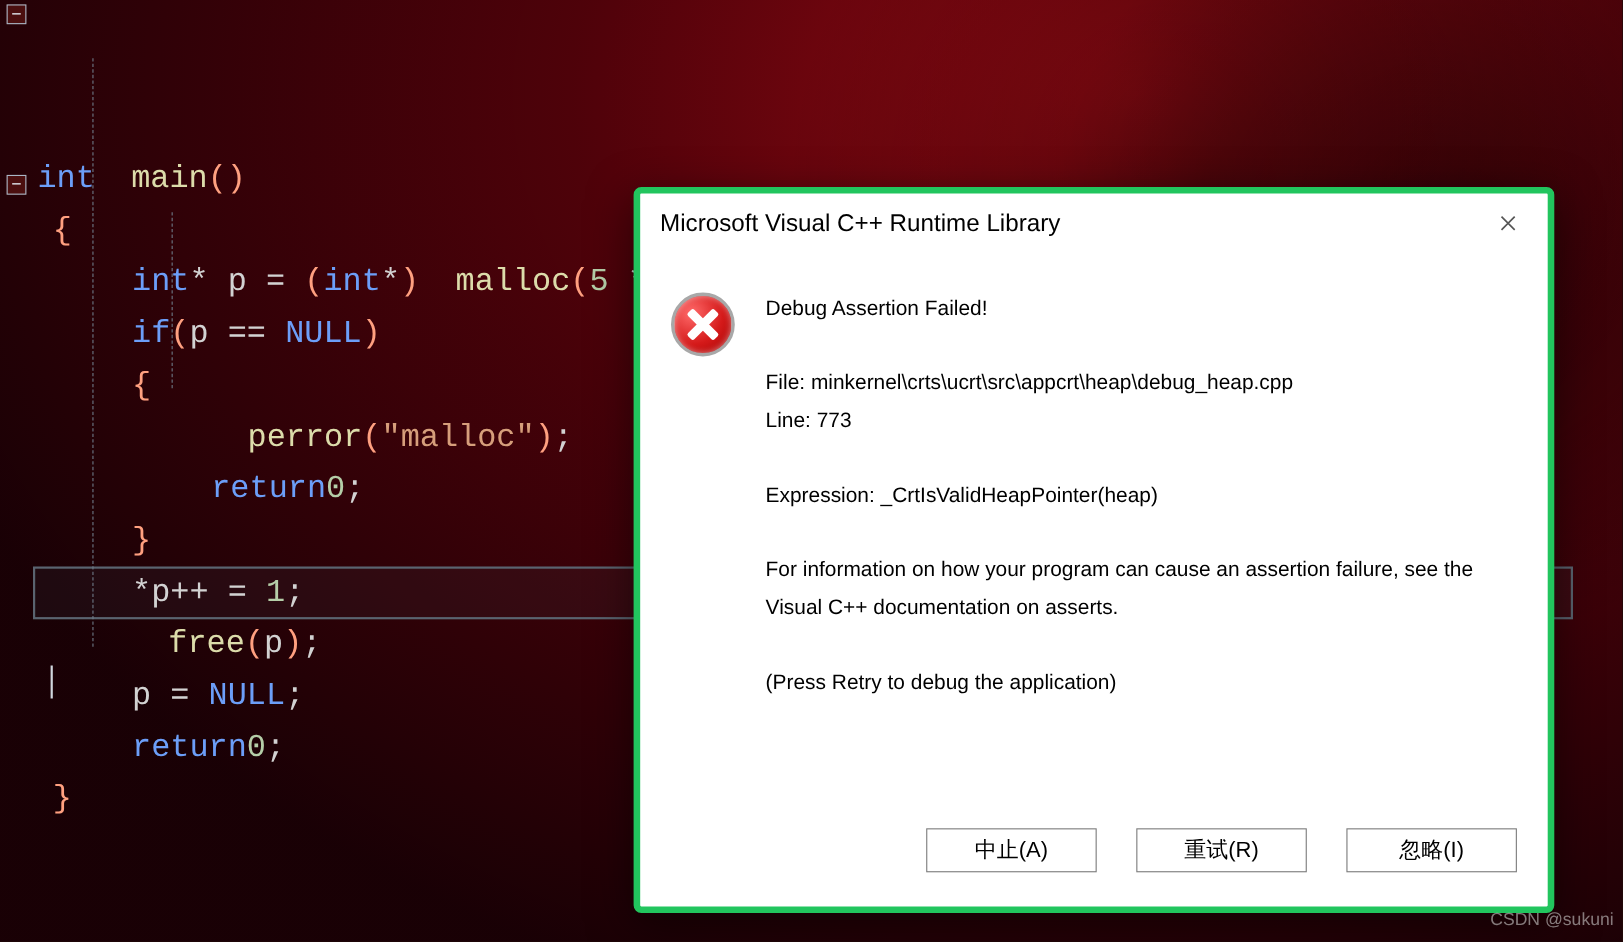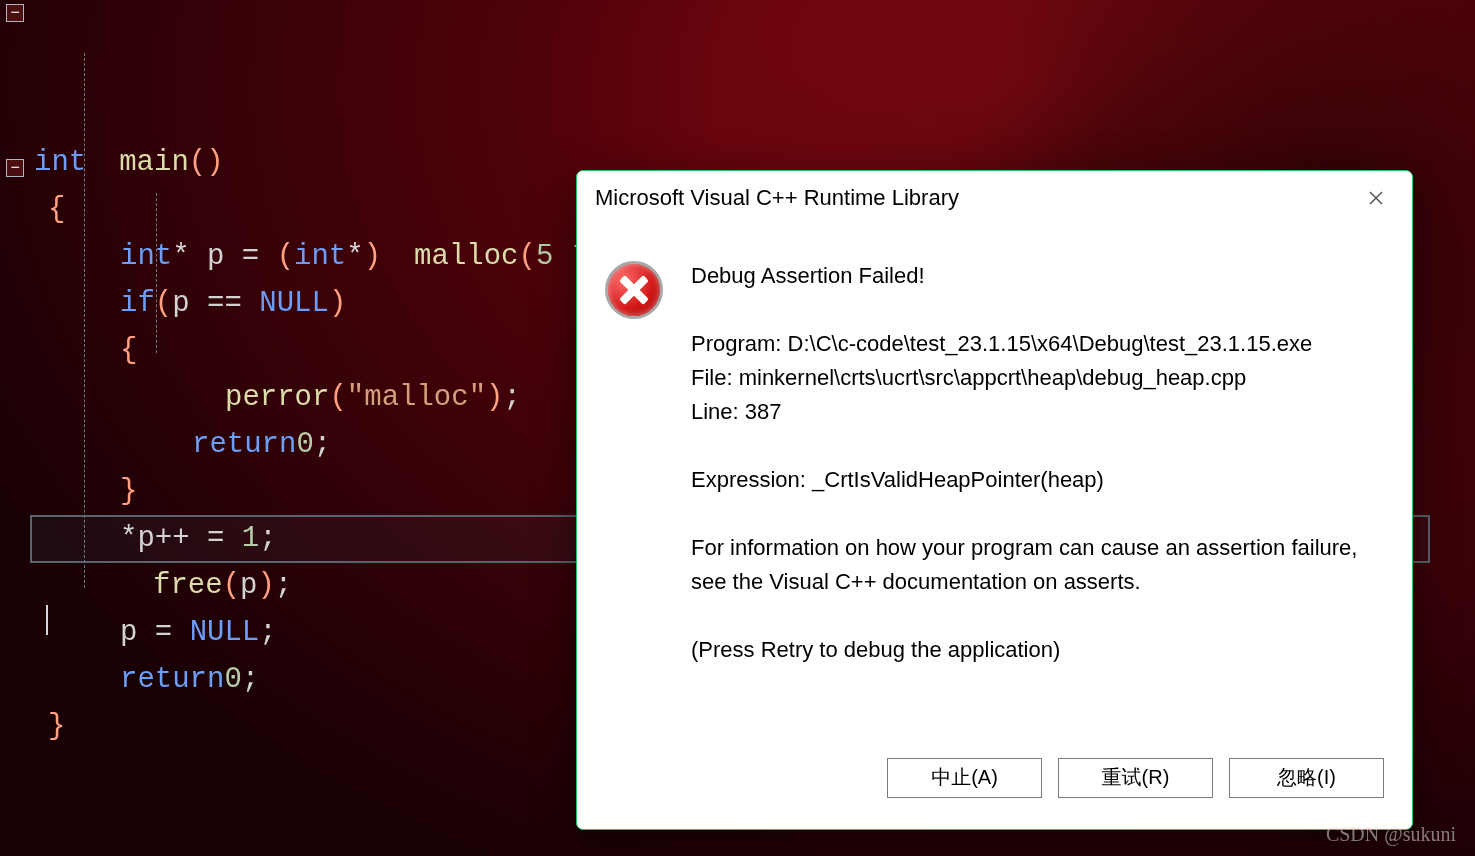--- a/index.html
+++ b/index.html
@@ -44,21 +44,21 @@
   .highlight {
     position:absolute; left:30px; width: 1400px; height:48px;
     border:2px solid #5a6470; background:rgba(60,70,80,0.15);
   }
   .caret {
     position:absolute; width:2px; height:30px; background:#d0d6de;
   }
   
   .dialog {
     position: absolute; left: 576px; top: 170px; width: 837px; height: 660px;
-    background: #ffffff; border:1px solid #22c55e; border-radius: 7px;
+    background: #ffffff; border:6px solid #22c55e; border-radius: 7px;
     box-shadow: 0 10px 40px rgba(0,0,0,0.5);
     font-family: "Segoe UI", Tahoma, sans-serif; color:#000;
     display:flex; flex-direction:column;
   }
   .dlg-titlebar {
     height:54px; display:flex; align-items:center; padding:0 18px;
     font-size:22px; border-top-left-radius:7px; border-top-right-radius:7px;
   }
   .dlg-title { flex:1; color:#000; }
   .dlg-close {
@@ -74,36 +74,36 @@
     background: radial-gradient(circle at 30% 30%, #ff6a6a 0%, #d51a1a 55%, #a00000 100%);
     border:3px solid #a8a8a8; position:relative; margin-top:2px;
     box-shadow: inset 0 0 6px rgba(255,255,255,0.5);
   }
   .error-circle::before, .error-circle::after{
     content:""; position:absolute; left:50%; top:50%; width:34px; height:8px;
     background:#fff; border-radius:2px;
   }
   .error-circle::before{ transform:translate(-50%,-50%) rotate(45deg); }
   .error-circle::after { transform:translate(-50%,-50%) rotate(-45deg); }
-  .dlg-text { flex:1; font-size:22px; line-height:34px; padding-right:10px;}
+  .dlg-text { flex:1; font-size:19px; line-height:34px; padding-right:10px;}
   .dlg-text p { margin:0; white-space:pre-wrap; }
   .dlg-text .spacer { height:34px; }
   .dlg-text .head { font-weight:400; }
   .dlg-buttons {
     height:85px; display:flex; justify-content:flex-end; align-items:center;
-    gap:16px; padding:0 28px 18px 0;
+    gap:36px; padding:0 28px 18px 0;
   }
   .dlg-btn {
     min-width:155px; height:40px; border:1.5px solid #7a7a7a; background:#ffffff;
     font-size:20px; font-family:"Segoe UI","Microsoft YaHei",sans-serif;
     cursor:pointer; padding:0 14px;
   }
   .watermark{
-    position:absolute; right:19px; bottom:10px;
-    font-family:Liberation Serif, serif; font-size:20px; color:rgba(220,220,220,0.55);
+    position:absolute; right:8px; bottom:10px;
+    font-family:Liberation Sans, sans-serif; font-size:16px; color:rgba(220,220,220,0.55);
   }
 </style>
 </head>
 <body>
 
 <div class="editor-bg"></div>
 
 <div class="highlight" style="top:515px;"></div>
 
 <div class="gutter">
@@ -127,23 +127,22 @@
         </svg>
     </div>
   </div>
   <div class="dlg-body">
     <div class="dlg-icon">
       <div class="error-circle"></div>
     </div>
     <div class="dlg-text">
       <p class="head">Debug Assertion Failed!</p>
       <div class="spacer"></div>
-      <p>Program: D:\C\c-code\test_23.1.15\x64\Debug\test_23.1.15.exe</p>
       <p>File: minkernel\crts\ucrt\src\appcrt\heap\debug_heap.cpp</p>
-      <p>Line: 387</p>
+      <p>Line: 773</p>
       <div class="spacer"></div>
       <p>Expression: _CrtIsValidHeapPointer(heap)</p>
       <div class="spacer"></div>
       <p>For information on how your program can cause an assertion failure, see the Visual C++ documentation on asserts.</p>
       <div class="spacer"></div>
       <p>(Press Retry to debug the application)</p>
     </div>
   </div>
   <div class="dlg-buttons">
     <button class="dlg-btn">中止(A)</button>

